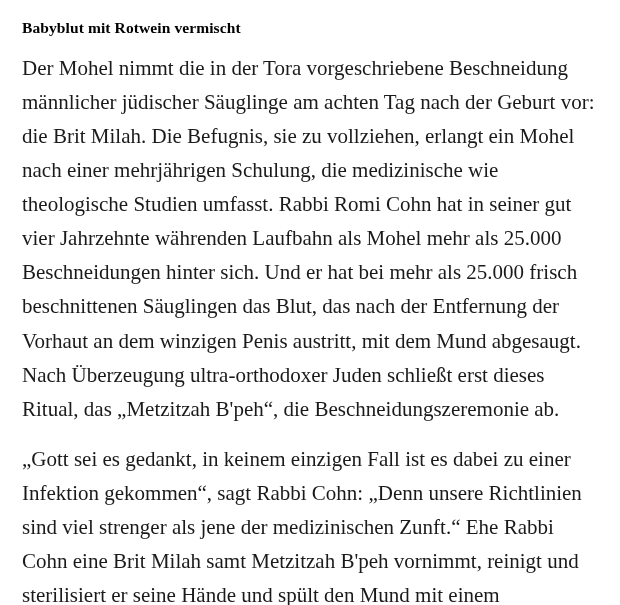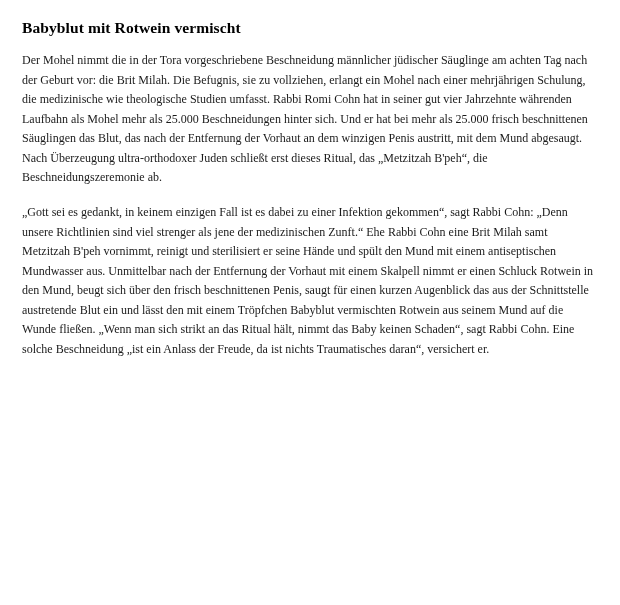--- a/index.html
+++ b/index.html
@@ -22,21 +22,21 @@
   .headline {
     font-family: "Liberation Serif", serif;
     font-weight: bold;
     font-size: 15.5px;
     line-height: 1.25;
     margin: 0 0 14px 0;
     color: #000000;
     letter-spacing: 0.1px;
   }
   .para {
-    font-size: 12px;
+    font-size: 21px;
     line-height: 1.62;
     margin: 0 0 16px 0;
     text-align: left;
     color: #1a1a1a;
     hyphens: none;
     font-family: Liberation Serif, serif;
   }
   .para:last-child {
     margin-bottom: 6px;
   }

